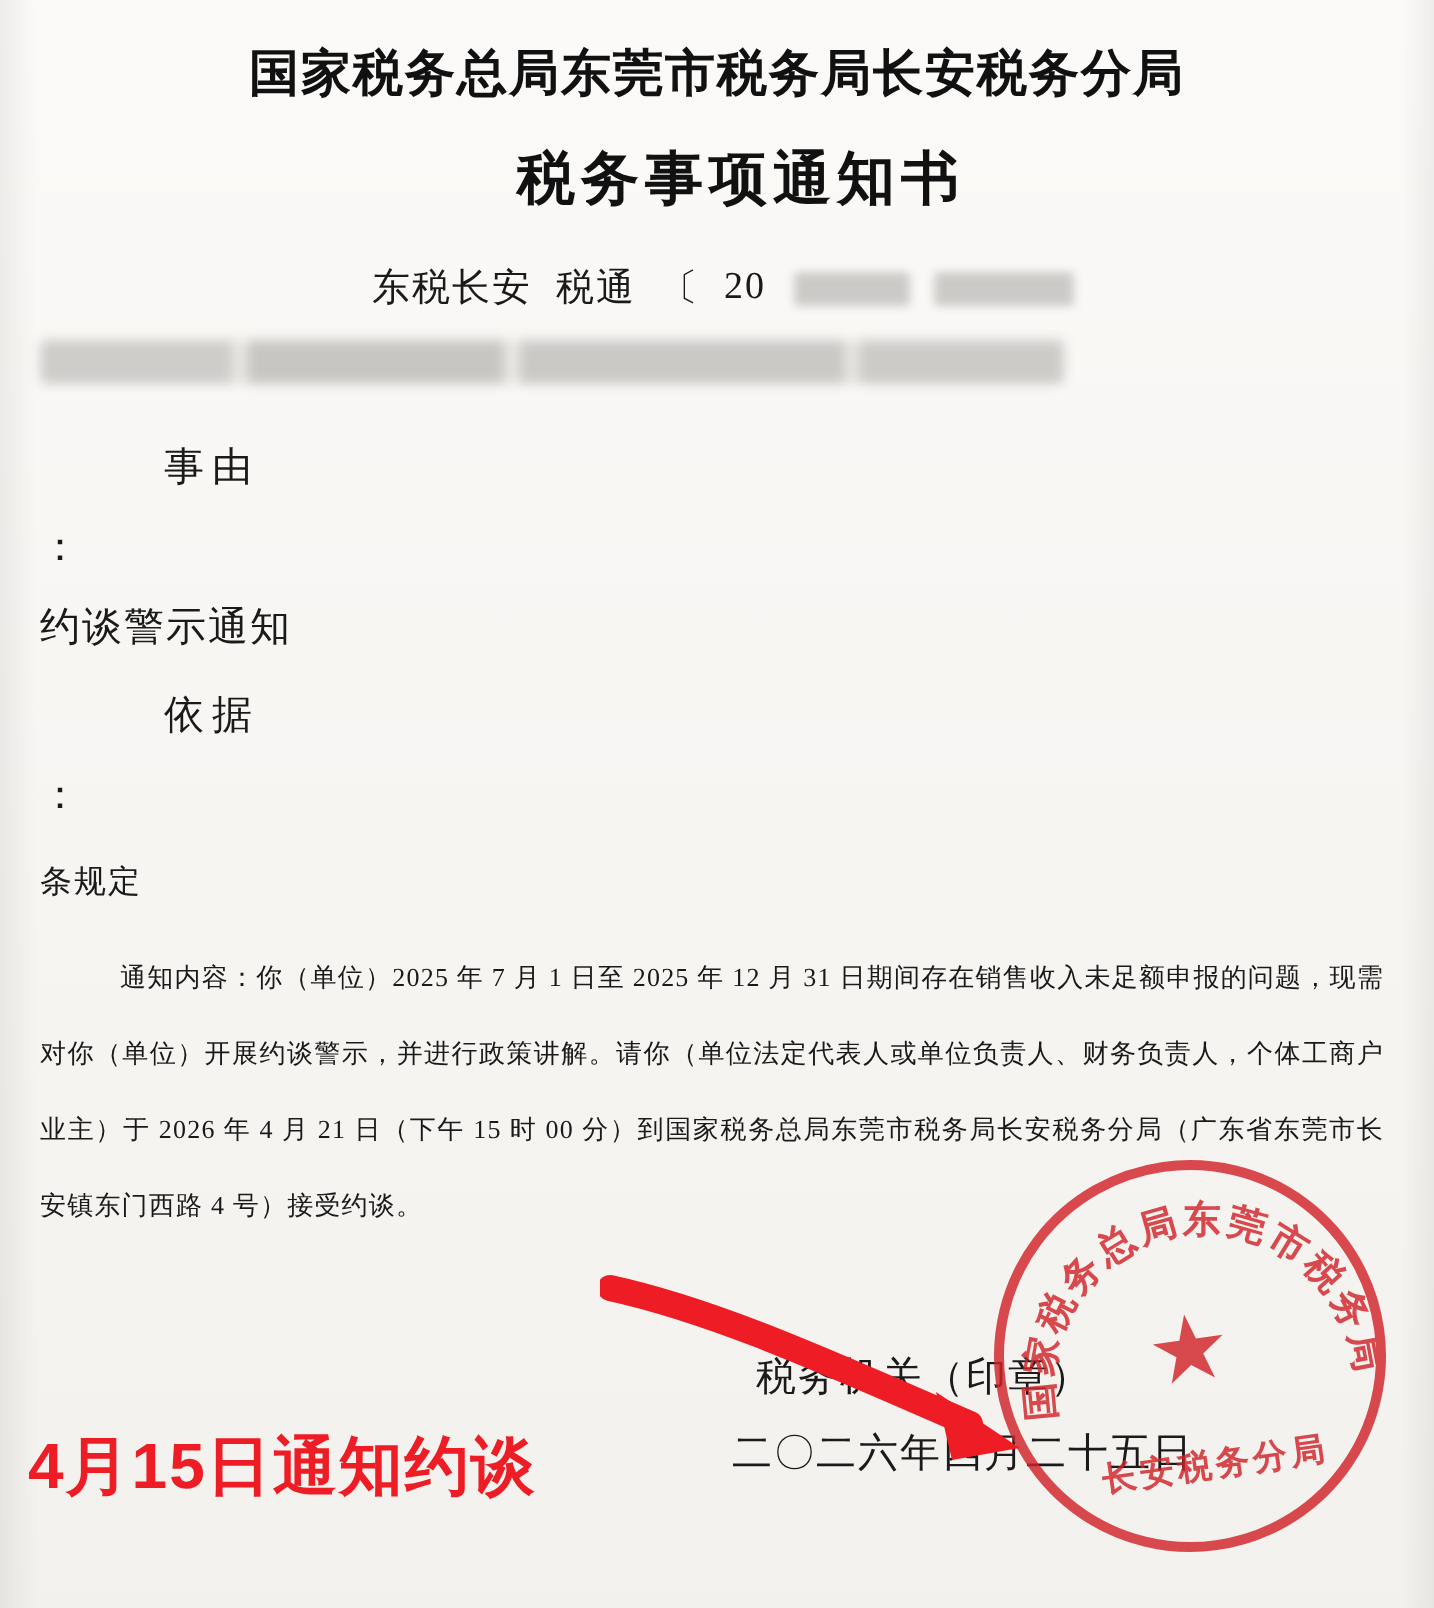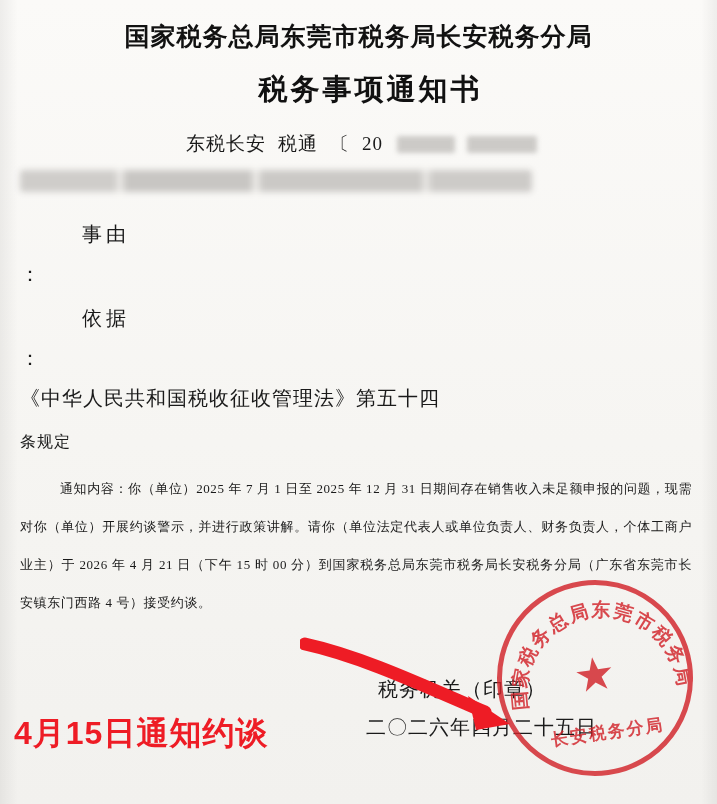--- a/index.html
+++ b/index.html
@@ -255,26 +255,26 @@
     <span class="redact r2"></span>
   </div>
 
   <div class="redact-line"></div>
 
   <div class="body-block">
 
     <div class="field-row">
       <span class="field-label">事由</span>
       <span class="field-colon">：</span>
+      <span class="field-value">约谈警示通知</span>
     </div>
 
     <div class="field-row">
       <span class="field-label">依据</span>
       <span class="field-colon">：</span>
-      <span class="field-value law-quote">《中华人民共和国税收征收管理法》第五十四</span>
     </div>
 
     <div class="cont-line">条规定</div>
 
     <div class="para">通知内容：你（单位）2025 年 7 月 1 日至 2025 年 12 月 31 日期间存在销售收入未足额申报的问题，现需对你（单位）开展约谈警示，并进行政策讲解。请你（单位法定代表人或单位负责人、财务负责人，个体工商户业主）于 2026 年 4 月 21 日（下午 15 时 00 分）到国家税务总局东莞市税务局长安税务分局（广东省东莞市长安镇东门西路 4 号）接受约谈。</div>
   </div>
 
   <div class="sign-block">
     <div class="sign-line-1">
       <span>税务机关（印章）</span>

